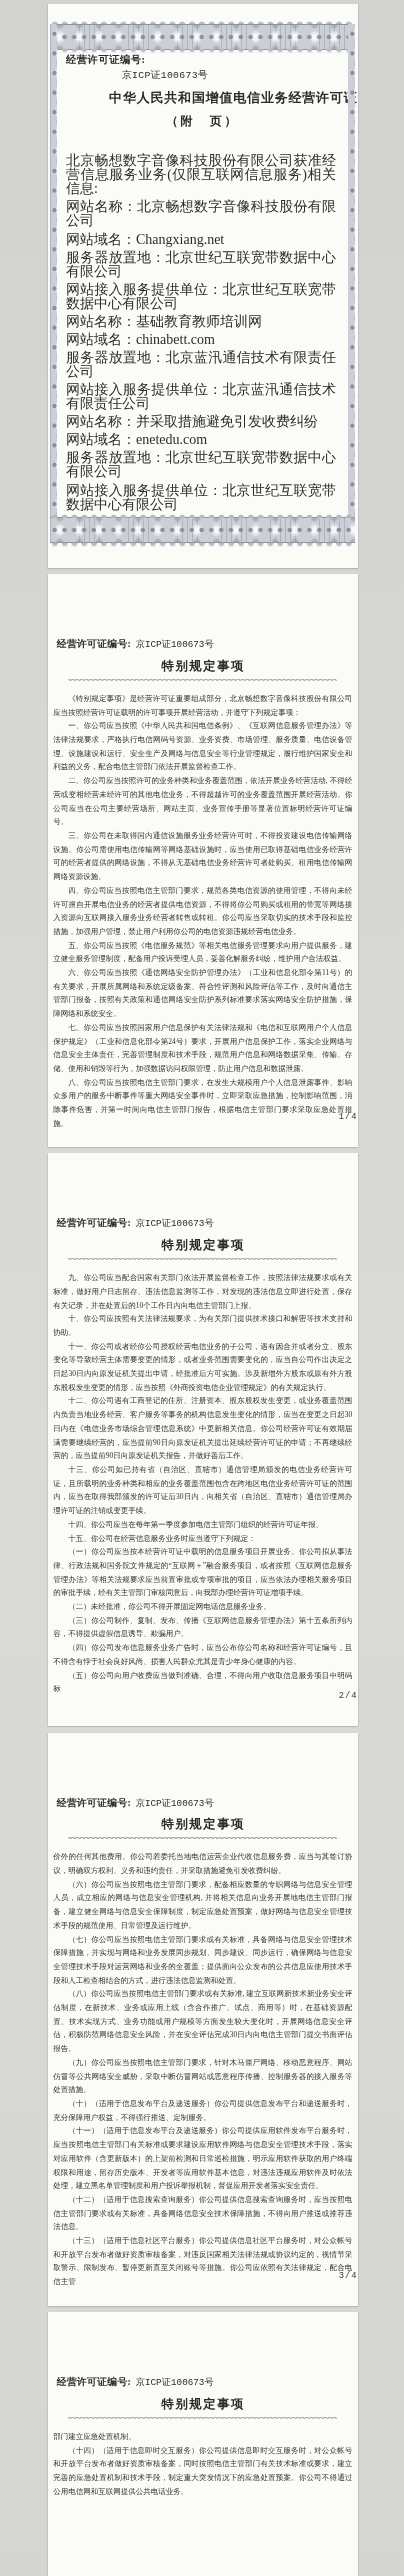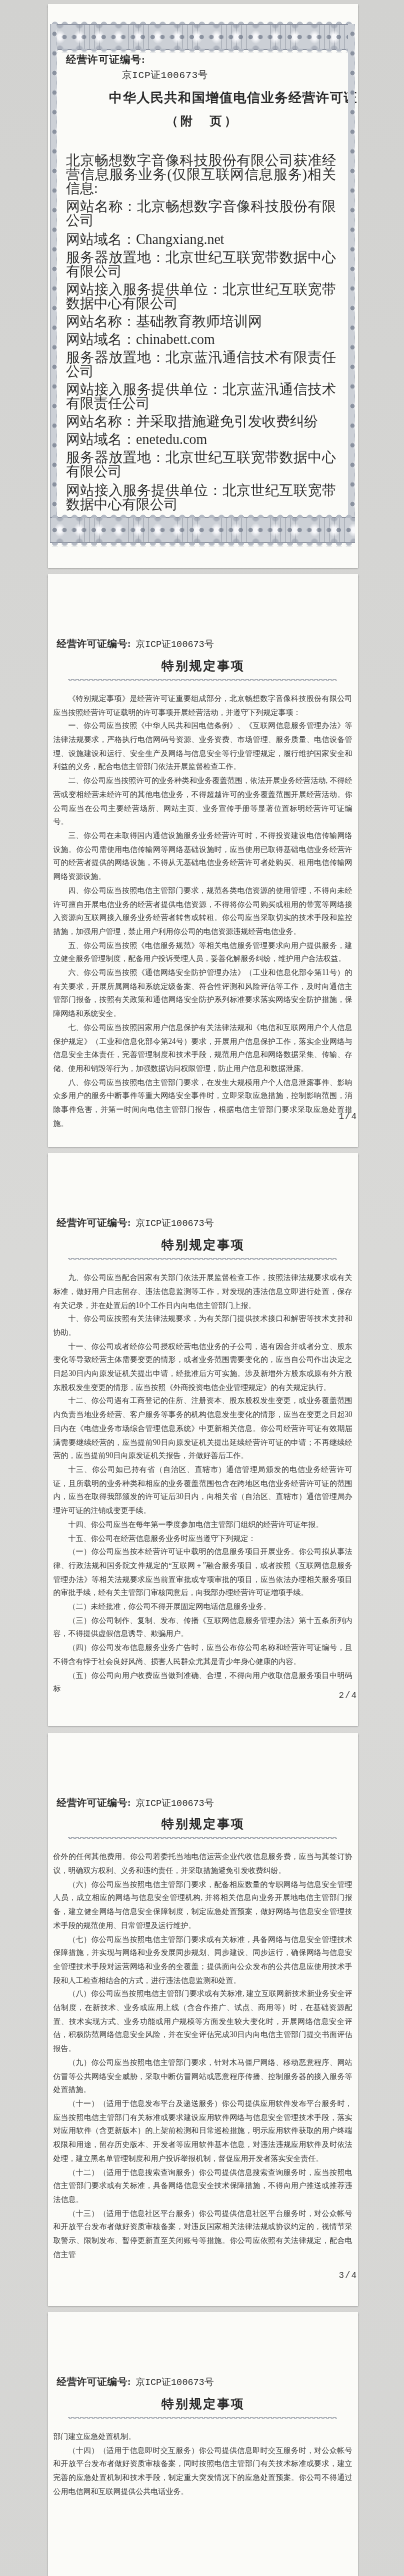--- a/index.html
+++ b/index.html
@@ -166,20 +166,21 @@
         <span class="lbl">经营许可证编号:</span><span class="val">京ICP证100673号</span>
       </div>
       <div class="sec-title">特别规定事项</div>
       <div class="zigzag"></div>
       <div class="pbody">
           <p class="para cont">价外的任何其他费用。你公司若委托当地电信运营企业代收信息服务费，应当与其签订协议，明确双方权利、义务和违约责任，并采取措施避免引发收费纠纷。</p>
           <p class="para">（六）你公司应当按照电信主管部门要求，配备相应数量的专职网络与信息安全管理人员，成立相应的网络与信息安全管理机构, 并将相关信息向业务开展地电信主管部门报备，建立健全网络与信息安全保障制度，制定应急处置预案，做好网络与信息安全管理技术手段的规范使用、日常管理及运行维护。</p>
           <p class="para">（七）你公司应当按照电信主管部门要求或有关标准，具备网络与信息安全管理技术保障措施，并实现与网络和业务发展同步规划、同步建设、同步运行，确保网络与信息安全管理技术手段对运营网络和业务的全覆盖；提供面向公众发布的公共信息应使用技术手段和人工检查相结合的方式，进行违法信息监测和处置。</p>
           <p class="para">（八）你公司应当按照电信主管部门要求或有关标准, 建立互联网新技术新业务安全评估制度，在新技术、业务或应用上线（含合作推广、试点、商用等）时，在基础资源配置、技术实现方式、业务功能或用户规模等方面发生较大变化时，开展网络信息安全评估，积极防范网络信息安全风险，并在安全评估完成30日内向电信主管部门提交书面评估报告。</p>
           <p class="para">（九）你公司应当按照电信主管部门要求，针对木马僵尸网络、移动恶意程序、网站仿冒等公共网络安全威胁，采取中断仿冒网站或恶意程序传播、控制服务器的接入服务等处置措施。</p>
+          <p class="para">（十）（适用于信息发布平台及递送服务）你公司提供信息发布平台和递送服务时，充分保障用户权益，不得强行推送、定制服务。</p>
           <p class="para">（十一）（适用于信息发布平台及递送服务）你公司提供应用软件发布平台服务时，应当按照电信主管部门有关标准或要求建设应用软件网络与信息安全管理技术手段，落实对应用软件（含更新版本）的上架前检测和日常巡检措施，明示应用软件获取的用户终端权限和用途，留存历史版本、开发者等应用软件基本信息，对违法违规应用软件及时依法处理，建立黑名单管理制度和用户投诉举报机制，督促应用开发者落实安全责任。</p>
           <p class="para">（十二）（适用于信息搜索查询服务）你公司提供信息搜索查询服务时，应当按照电信主管部门要求或有关标准，具备网络信息安全技术保障措施，不得向用户推送或推荐违法信息。</p>
           <p class="para">（十三）（适用于信息社区平台服务）你公司提供信息社区平台服务时，对公众帐号和开放平台发布者做好资质审核备案，对违反国家相关法律法规或协议约定的，视情节采取警示、限制发布、暂停更新直至关闭账号等措施。你公司应依照有关法律规定，配合电信主管</p>
         </div>
       <div class="pagenum">3/4</div>
     </div>
       <div class="page tpage" id="tpage-4">
       <div class="page-head">
         <span class="lbl">经营许可证编号:</span><span class="val">京ICP证100673号</span>
       </div>

